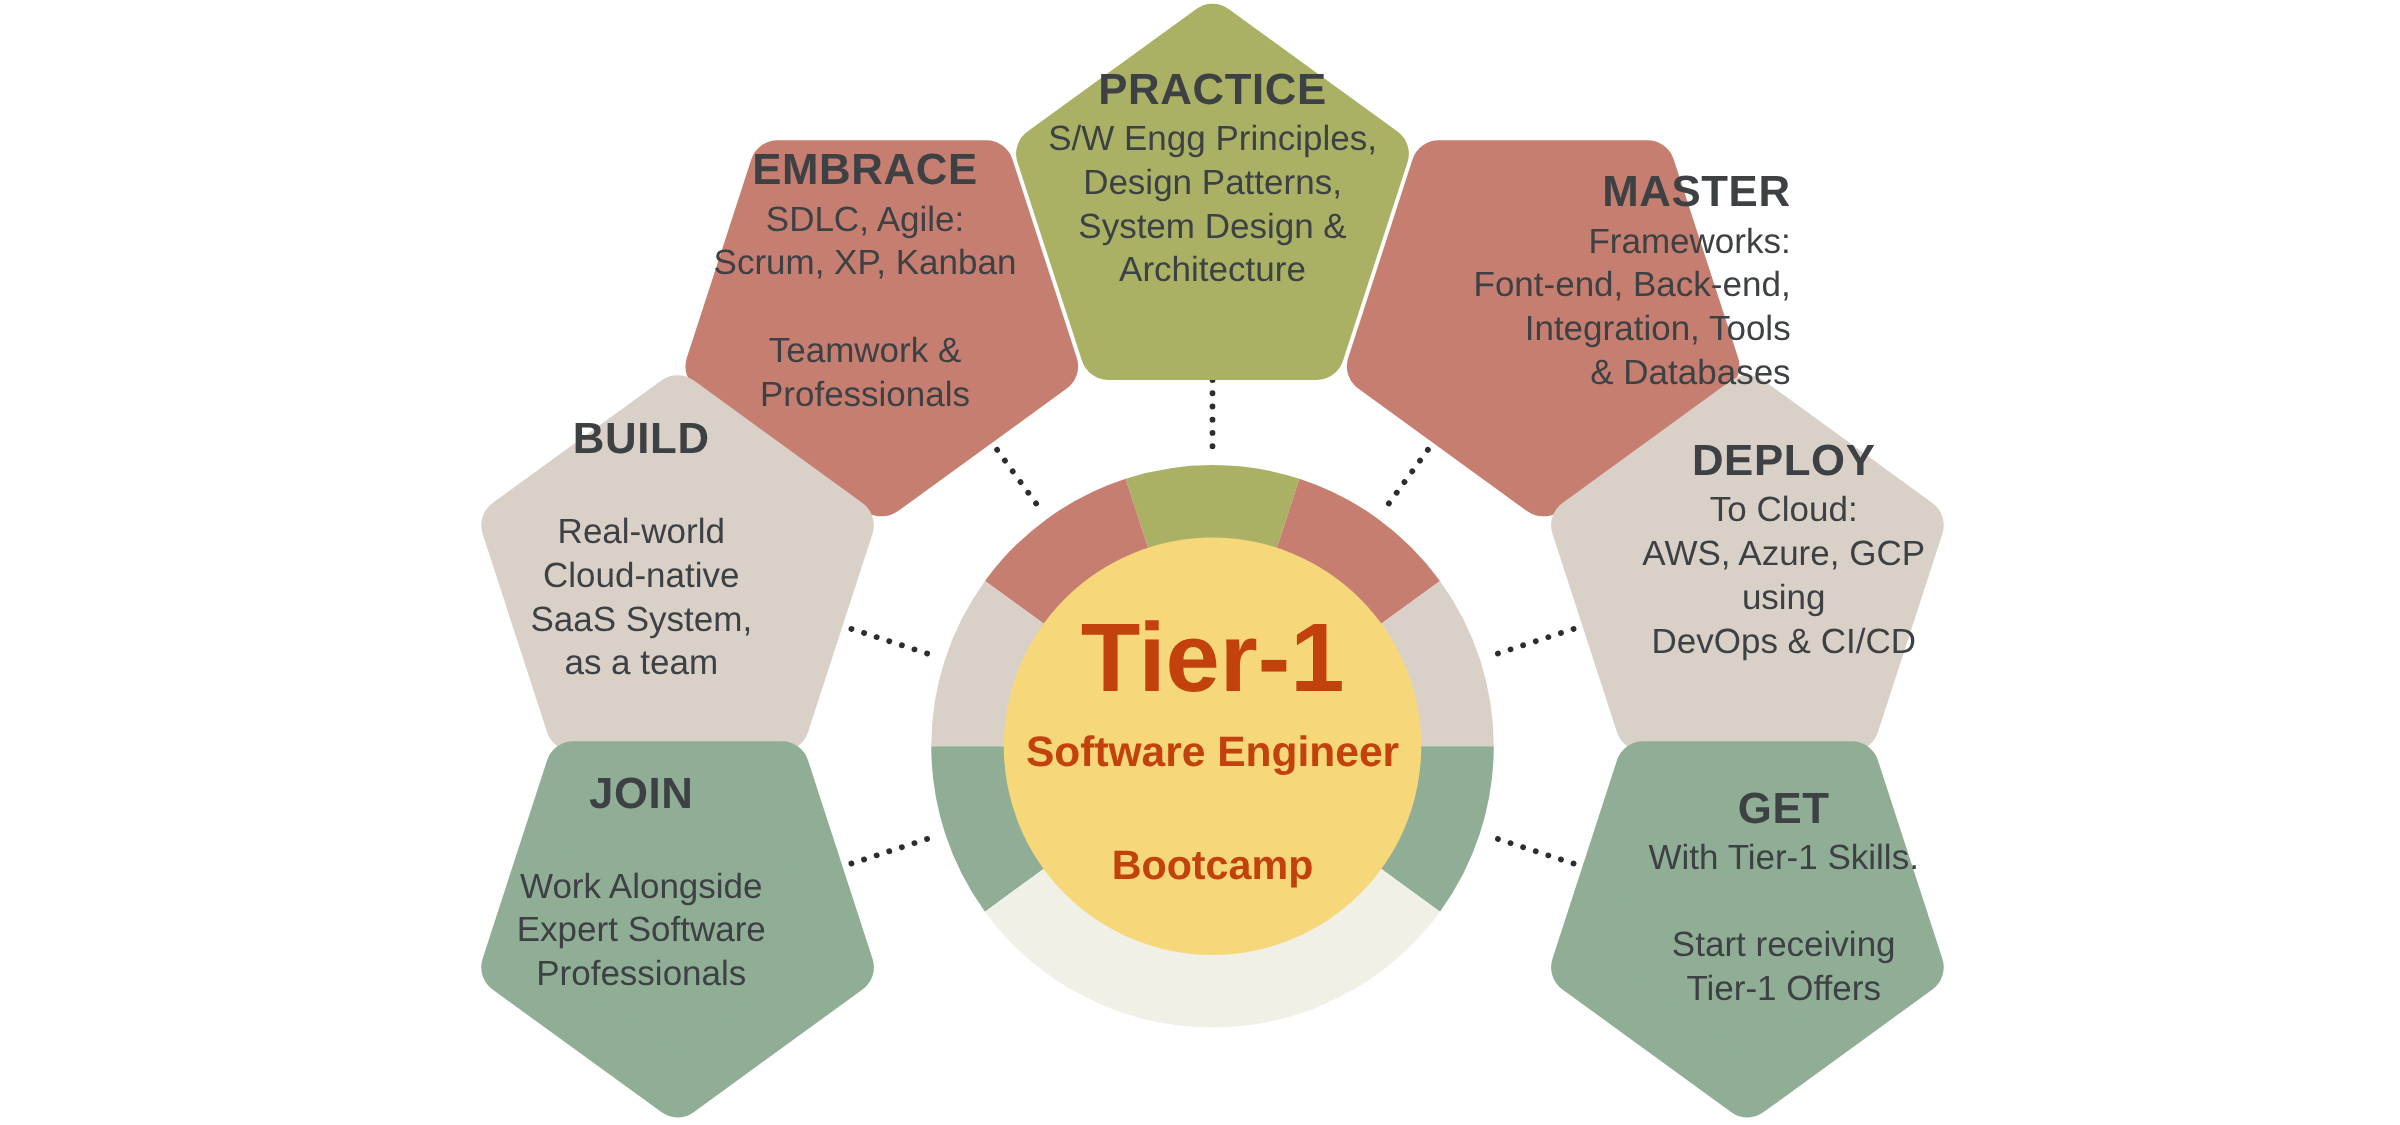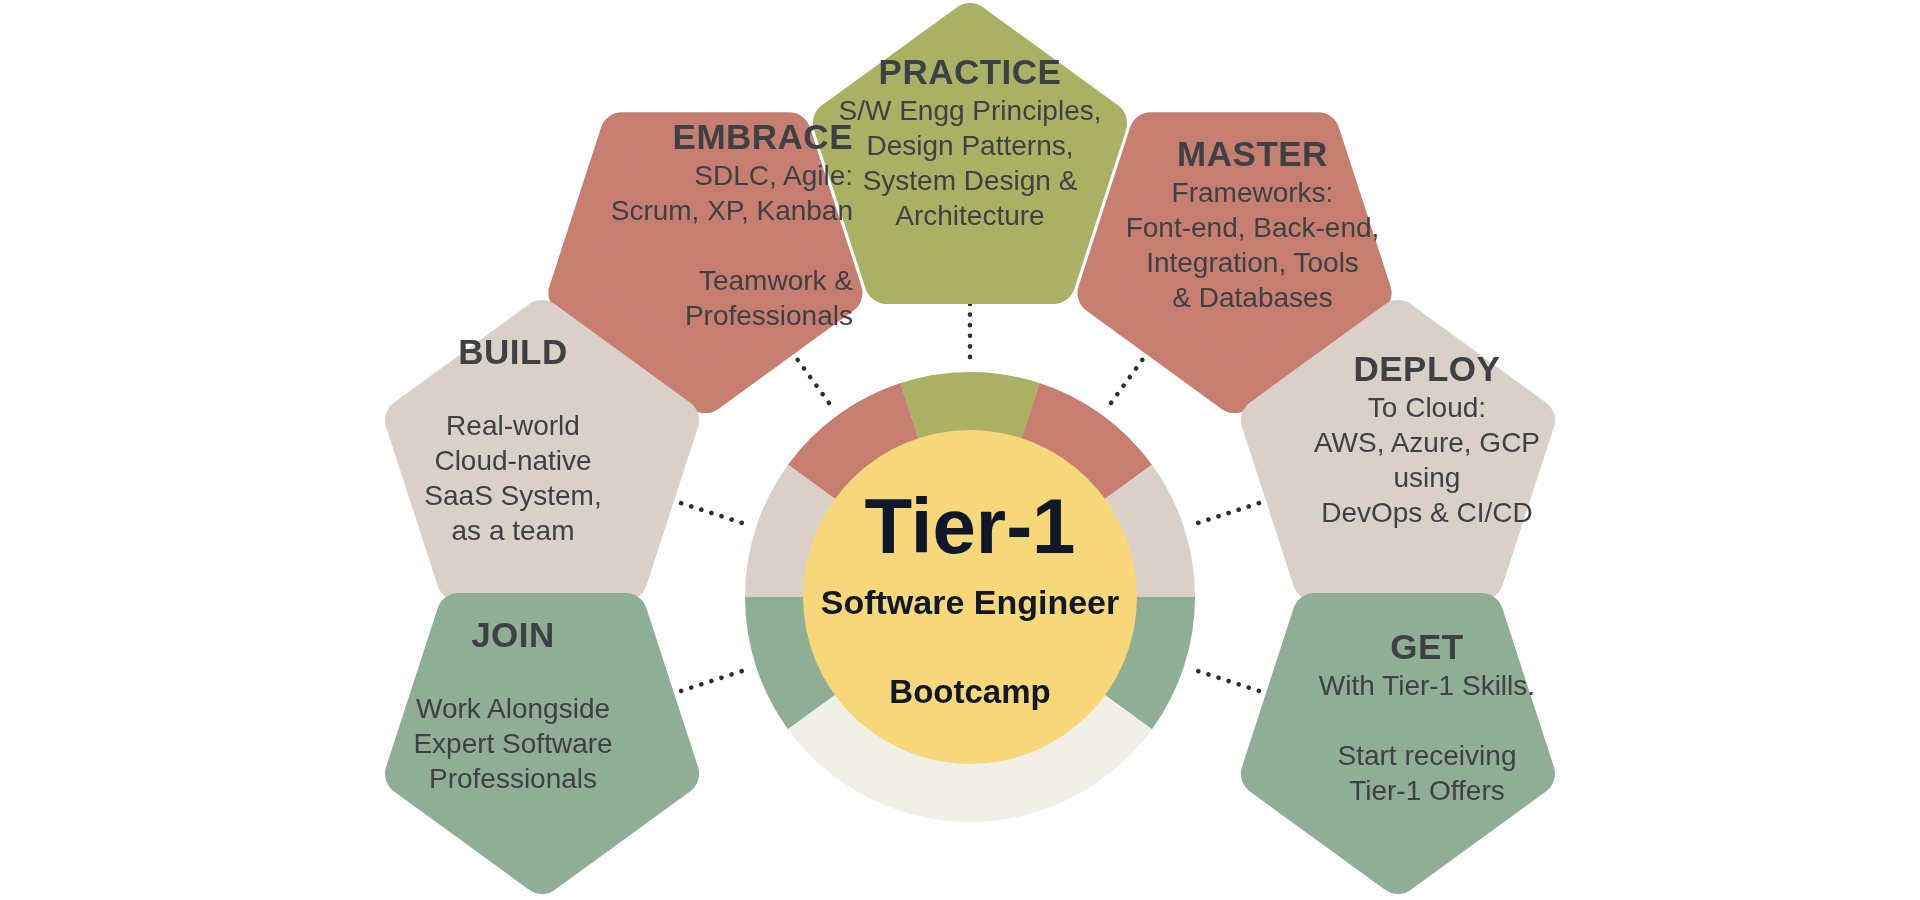--- a/index.html
+++ b/index.html
@@ -4,21 +4,21 @@
 <style>
   html,body{margin:0;padding:0;background:#ffffff;}
   .canvas{position:relative;width:1908px;height:900px;background:#ffffff;overflow:hidden;
           font-family:Liberation Sans, sans-serif;}
   svg{position:absolute;left:0;top:0;}
   #petal-layer{position:absolute;left:0;top:0;width:1920px;height:900px;pointer-events:none;}
   .petal-text{position:absolute;width:360px;text-align:center;transform:translateY(-50%);
               color:#3e4144;}
   .petal-title{font-weight:700;font-size:35px;line-height:42px;letter-spacing:0.5px;}
   .petal-line{font-size:28px;line-height:35px;min-height:35px;}
-  .center-text{position:absolute;width:500px;text-align:center;color:#0f172a;}
+  .center-text{position:absolute;width:500px;text-align:center;color:#c2410c;}
   .center-line1{font-weight:700;font-size:78px;line-height:80px;}
   .center-line2{font-weight:700;font-size:34px;line-height:72px;}
   .center-line3{font-weight:700;font-size:33px;line-height:70px;margin-top:19px;}
 </style>
 </head>
 <body>
 
 <div class="canvas">
   <svg id="diagram-svg" width="1920" height="900">
       <line x1="970" y1="357" x2="970" y2="275" stroke="#2c2d2f" stroke-width="4.6" stroke-linecap="round" stroke-dasharray="0.1 10.5"></line>
@@ -48,31 +48,31 @@
   <div id="petal-layer">
       <div class="petal-text" style="left: 790px; top: 142px;">
         <div class="petal-title">
           <div>PRACTICE</div>
         </div>
         <div class="petal-line">S/W Engg Principles,</div>
         <div class="petal-line">Design Patterns,</div>
         <div class="petal-line">System Design &amp;</div>
         <div class="petal-line">Architecture</div>
       </div>
-      <div class="petal-text" style="left: 493px; top: 224.123px; text-align: right;">
+      <div class="petal-text" style="left: 512px; top: 224.123px;">
         <div class="petal-title">
           <div>EMBRACE</div>
         </div>
         <div class="petal-line">SDLC, Agile:</div>
         <div class="petal-line">Scrum, XP, Kanban</div>
         <div class="petal-line"></div>
         <div class="petal-line">Teamwork &amp;</div>
         <div class="petal-line">Professionals</div>
       </div>
-      <div class="petal-text" style="left: 1072.5px; top: 224.123px;">
+      <div class="petal-text" style="left: 1072.5px; top: 224.123px; text-align: right;">
         <div class="petal-title">
           <div>MASTER</div>
         </div>
         <div class="petal-line">Frameworks:</div>
         <div class="petal-line">Font-end, Back-end,</div>
         <div class="petal-line">Integration, Tools</div>
         <div class="petal-line">&amp; Databases</div>
       </div>
       <div class="petal-text" style="left: 333.025px; top: 439.123px;">
         <div class="petal-title">

